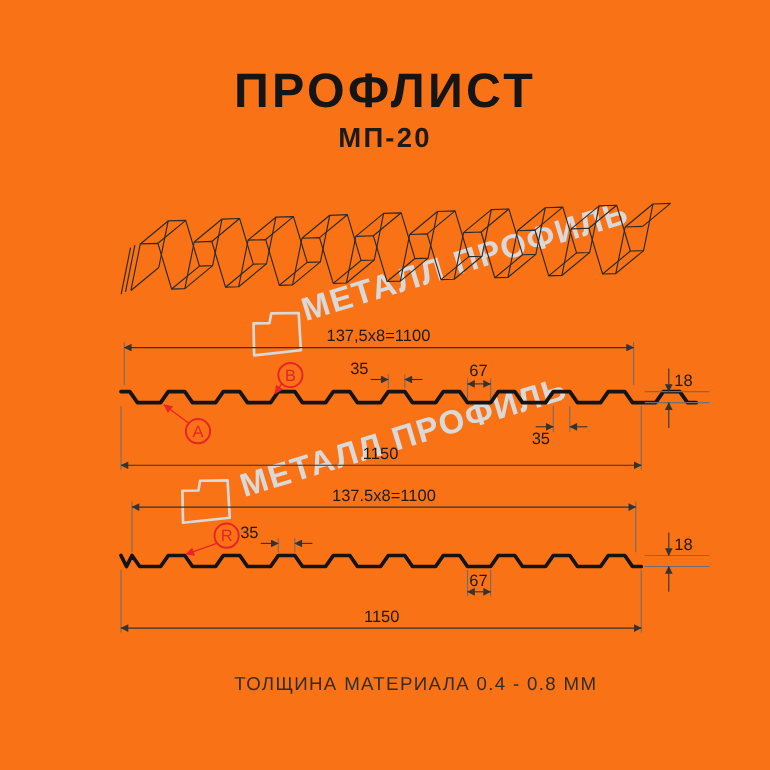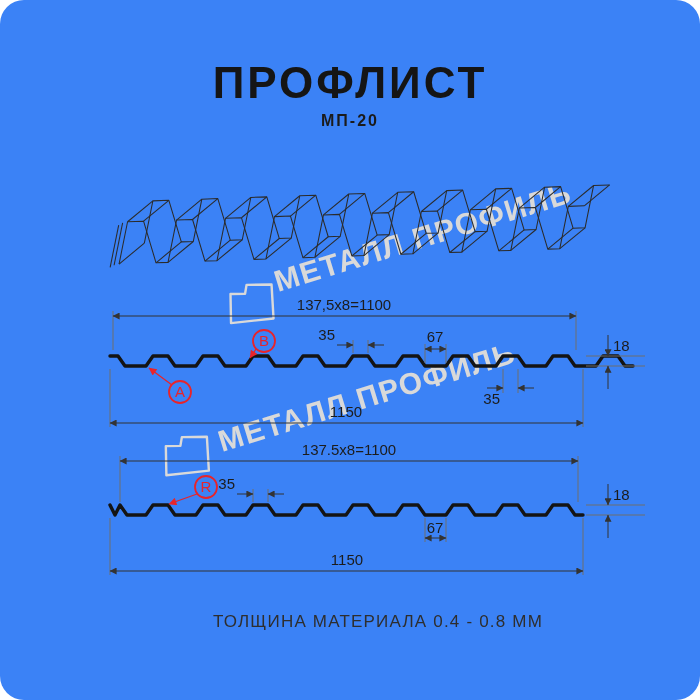--- a/index.html
+++ b/index.html
@@ -1,21 +1,21 @@
 <!DOCTYPE html>
 <html><head>
 <meta charset="utf-8">
 <style>
   html,body{margin:0;padding:0;background:#fff;}
-  #stage{position:relative;width:700px;height:700px;background:#3b82f6;overflow:hidden;
-         font-family:"Liberation Sans",sans-serif;border-radius:24px;}
+  #stage{position:relative;width:700px;height:700px;background:#f97316;overflow:hidden;
+         font-family:"Liberation Sans",sans-serif;}
   .title{position:absolute;left:0;top:58px;width:700px;text-align:center;
          font-size:44px;font-weight:800;letter-spacing:3px;color:#151515;}
   .subtitle{position:absolute;left:0;top:112px;width:700px;text-align:center;
-         font-size:16px;font-weight:600;letter-spacing:2px;color:#1b1b1b;}
+         font-size:25px;font-weight:600;letter-spacing:2px;color:#1b1b1b;}
   .footer{position:absolute;left:0;top:612px;width:700px;text-align:center;
          font-size:17px;font-weight:500;letter-spacing:1.2px;color:#2e2e2e;margin-left:28px;}
   svg{position:absolute;left:0;top:0;}
   .thick{stroke:#141414;stroke-width:3.4;fill:none;stroke-linejoin:round;stroke-linecap:round;}
   .iso{stroke:#2b2b2b;stroke-width:1.05;fill:none;stroke-linejoin:round;}
   .ext{stroke:#6e6e6e;stroke-width:1;}
   .dim{stroke:#333;stroke-width:1;}
   .dimtxt{font-family:"Liberation Sans",sans-serif;font-size:15px;fill:#1c1c1c;}
   .redln{stroke:#e8242a;stroke-width:1.3;}
   .redcirc{stroke:#e8242a;stroke-width:1.8;fill:#fff;fill-opacity:0;}

